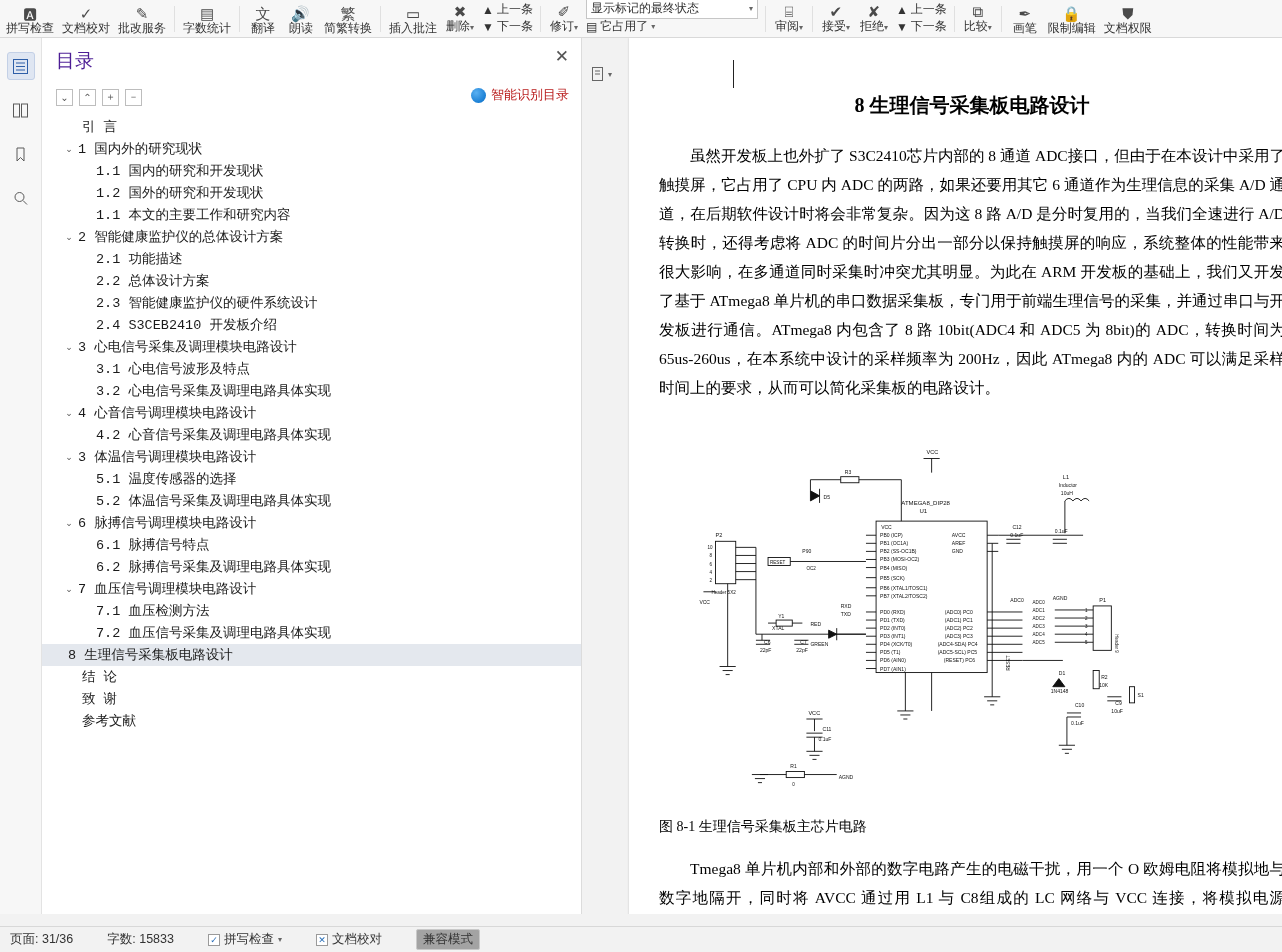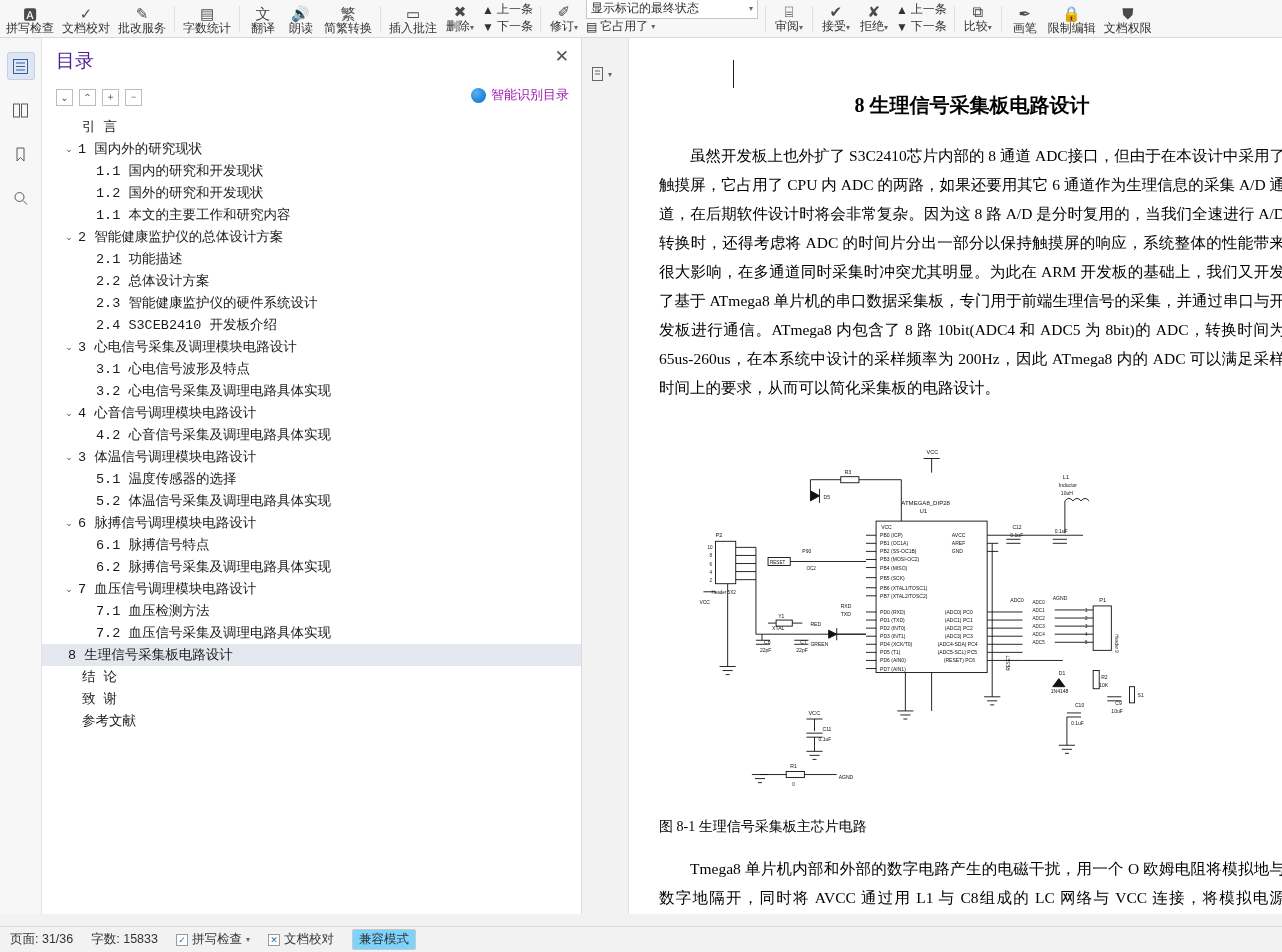--- a/index.html
+++ b/index.html
@@ -71,21 +71,21 @@
     display: flex; align-items: center; height: 26px; padding: 0 14px; gap: 6px;
     position: relative;
   }
   .mini-btn {
     width: 17px; height: 17px; border: 1px solid #bdbdbd; background: #fff;
     display: flex; align-items: center; justify-content: center;
     font-size: 10px; color: #555;
   }
   .smart-toc {
     position: absolute; right: 12px; top: 2px; display: flex; align-items: center; gap: 5px;
-    font-size: 13px; color: #a21caf;
+    font-size: 13px; color: #b91c1c;
   }
   .smart-dot {
     width: 15px; height: 15px; border-radius: 50%;
     background: radial-gradient(circle at 35% 32%, #59b0f2 0%, #1a7fd4 70%, #1668b4 100%);
   }
   .toc-list { margin-top: 6px; }
   .toc-row {
     display: flex; align-items: center; height: 22px; font-size: 13.5px; color: #1a1a1a;
     padding-left: 14px; white-space: nowrap;
   }
@@ -126,29 +126,29 @@
     position: absolute; left: 104px; top: 22px; width: 1px; height: 28px; background: #222;
   }
 
   
   .schem { width: 100%; height: 380px; margin: 6px 0 0 0; }
 
   
   .statusbar {
     position: absolute; left: 0; bottom: 0; width: 1282px; height: 26px;
     background: #f2f2f2; border-top: 1px solid #d8d8d8;
-    display: flex; align-items: center; gap: 18px; padding: 0 10px;
+    display: flex; align-items: center; gap: 34px; padding: 0 10px;
     font-size: 12.5px; color: #333;
   }
   .sb-item { display: flex; align-items: center; gap: 4px; white-space: nowrap; }
   .sb-box {
     width: 12px; height: 12px; border: 1px solid #9a9a9a; background: #fff;
     display: inline-flex; align-items: center; justify-content: center; font-size: 9px; color: #2a6fb8;
   }
-  .sb-btn { border: 1px solid #c9c9c9; background: #7dd3fc; padding: 1px 6px; border-radius: 2px; }
+  .sb-btn { border: 1px solid #c9c9c9; background: #a3a3a3; padding: 1px 6px; border-radius: 2px; }
 </style>
 </head>
 <body>
 
 <div id="app">
 
   <div class="toolbar">
     <div class="tb-item">
       <span class="tb-ico">🅰</span>
       <span class="tb-lbl">拼写检查</span>

